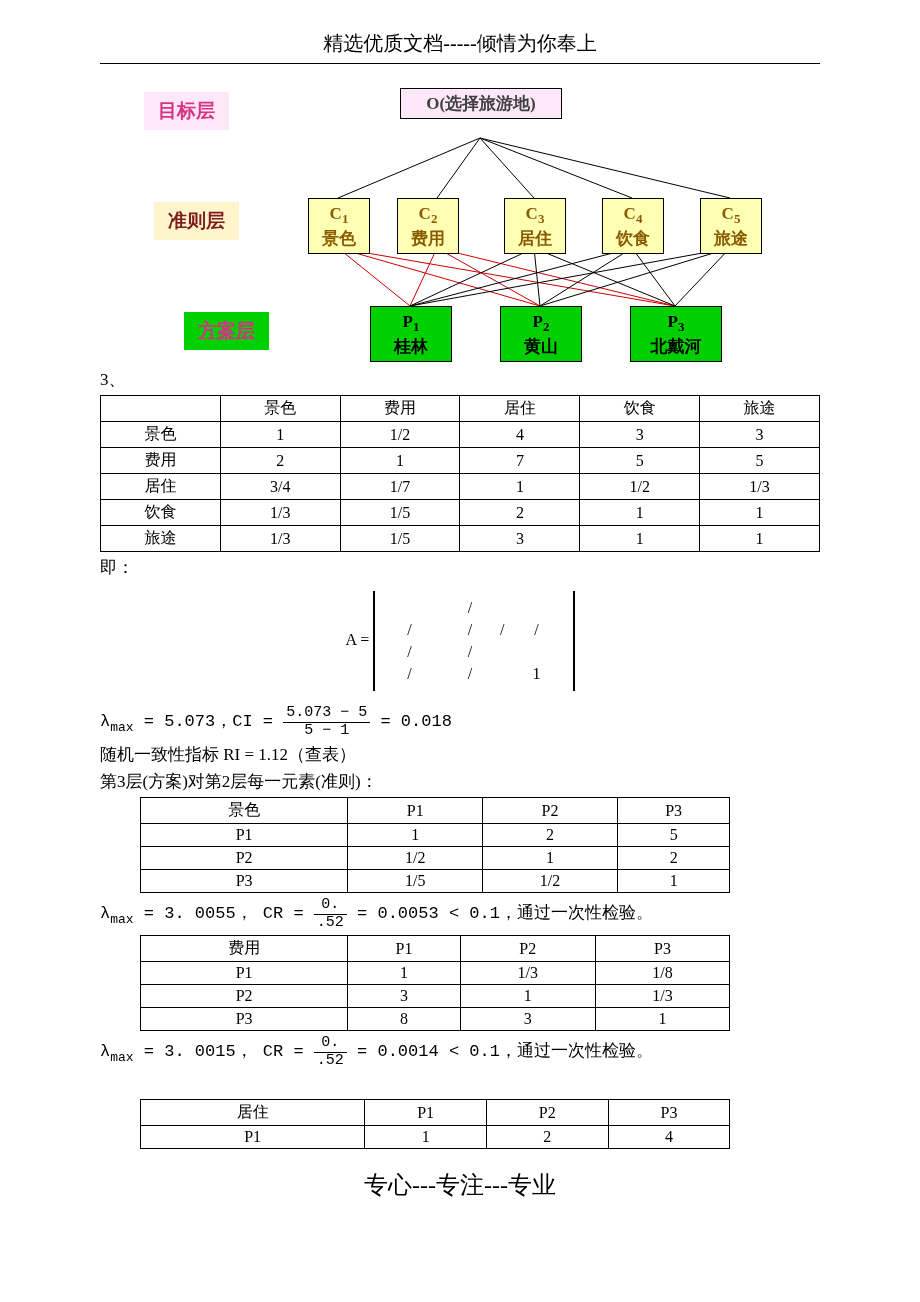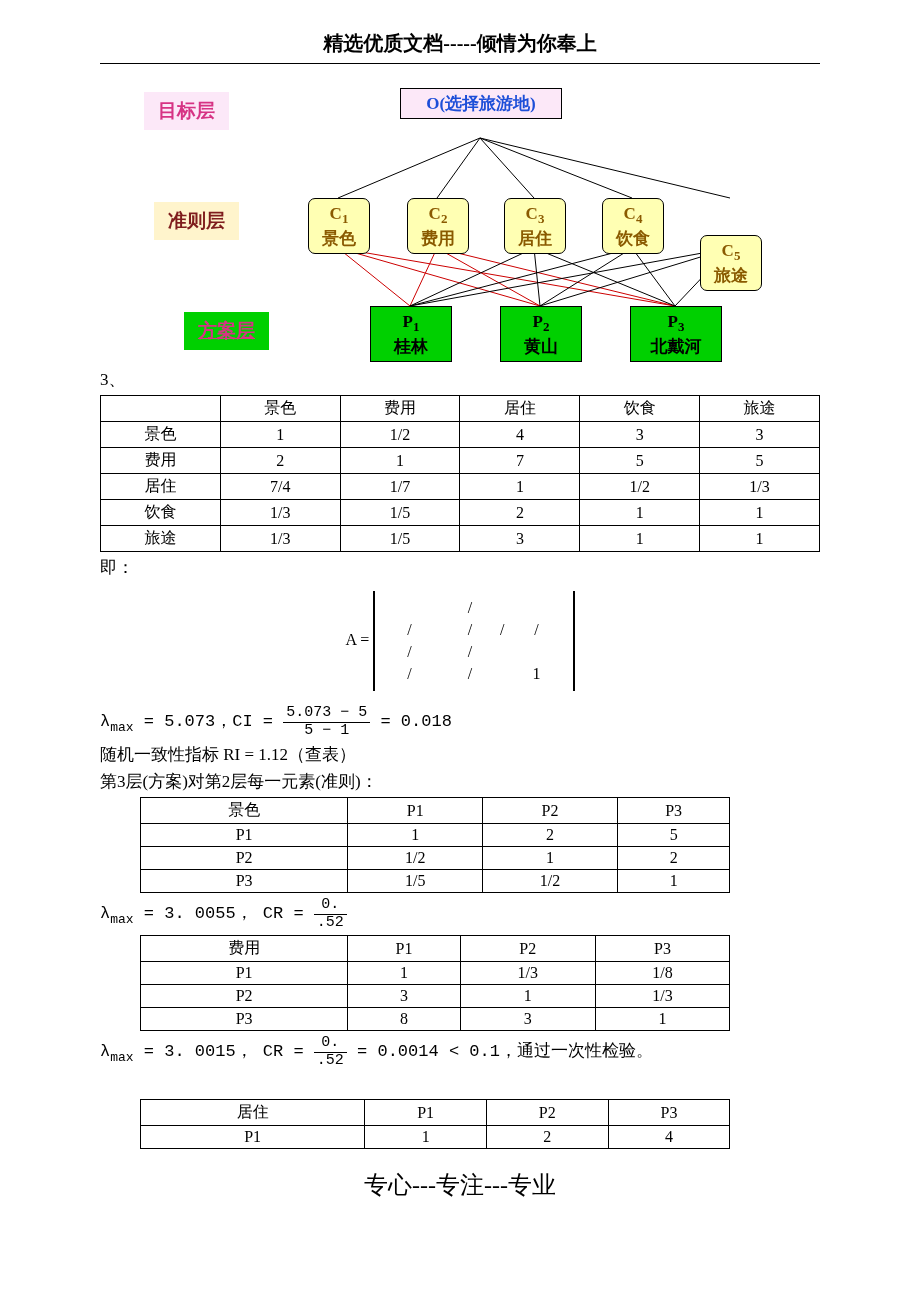--- a/index.html
+++ b/index.html
@@ -11,21 +11,20 @@
     color: #000;
     background: #fff;
   }
   .page {
     padding: 30px 100px 20px 100px;
   }
   .header {
     text-align: center;
     font-size: 20px;
     margin-bottom: 6px;
-    font-weight: bold;
   }
   .header-line {
     border-bottom: 1px solid #000;
     margin-bottom: 20px;
   }
   .diagram {
     position: relative;
     height: 280px;
     margin-bottom: 4px;
   }
@@ -41,24 +40,24 @@
   .lab-plan { left: 60px; top: 228px; background: #00d000; color: #d63384; text-decoration: underline; }
   .node {
     position: absolute;
     border: 1px solid #000;
     text-align: center;
     font-weight: bold;
     font-size: 17px;
     line-height: 1.25;
     padding: 4px 0;
   }
-  .node-goal { left: 300px; top: 4px; width: 160px; background: #fce8f8; color: #1d4ed8; }
-  .node-c { width: 60px; background: #ffffb3; color: #8a5a00; top: 114px; border-radius: 7px; }
+  .node-goal { left: 300px; top: 4px; width: 160px; background: #fce8f8; color: #404040; }
+  .node-c { width: 60px; background: #ffffb3; color: #8a5a00; top: 114px; }
   .node-p { width: 80px; background: #00d000; color: #000; top: 222px; }
-  .c1 { left: 208px; } .c2 { left: 307px; } .c3 { left: 404px; } .c4 { left: 502px; } .c5 { left: 600px; margin-top: 37px; }
+  .c1 { left: 208px; } .c2 { left: 297px; } .c3 { left: 404px; } .c4 { left: 502px; } .c5 { left: 600px; }
   .p1 { left: 270px; } .p2 { left: 400px; } .p3 { left: 530px; width: 90px; }
   .sub { font-size: 13px; vertical-align: sub; }
   svg.lines { position: absolute; left:0; top:0; width: 100%; height: 100%; }
   .tbl {
     border-collapse: collapse;
     width: 100%;
     font-size: 16px;
     margin: 2px 0;
   }
   .tbl td, .tbl th {
@@ -180,21 +179,21 @@
     <tr>
           <td>费用</td>
           <td>2</td>
           <td>1</td>
           <td>7</td>
           <td>5</td>
           <td>5</td>
         </tr>
     <tr>
           <td>居住</td>
-          <td>7/4</td>
+          <td>3/4</td>
           <td>1/7</td>
           <td>1</td>
           <td>1/2</td>
           <td>1/3</td>
         </tr>
     <tr>
           <td>饮食</td>
           <td>1/3</td>
           <td>1/5</td>
           <td>2</td>
@@ -284,21 +283,21 @@
     <tr>
           <td>P3</td>
           <td>1/5</td>
           <td>1/2</td>
           <td>1</td>
         </tr>
   </tbody>
     </table>
 
   <div class="para math">
-    <span>λ</span><span class="sub">max</span><span> = 3. 0055， CR = </span><span class="frac"><span class="num">0.</span><span class="den">.52</span></span>
+    <span>λ</span><span class="sub">max</span><span> = 3. 0055， CR = </span><span class="frac"><span class="num">0.</span><span class="den">.52</span></span><span> = 0.0053 &lt; 0.1，通过一次性检验。</span>
   </div>
 
   <table class="tbl2">
     <tbody>
         <tr>
           <th>费用</th>
           <th>P1</th>
           <th>P2</th>
           <th>P3</th>
         </tr>

